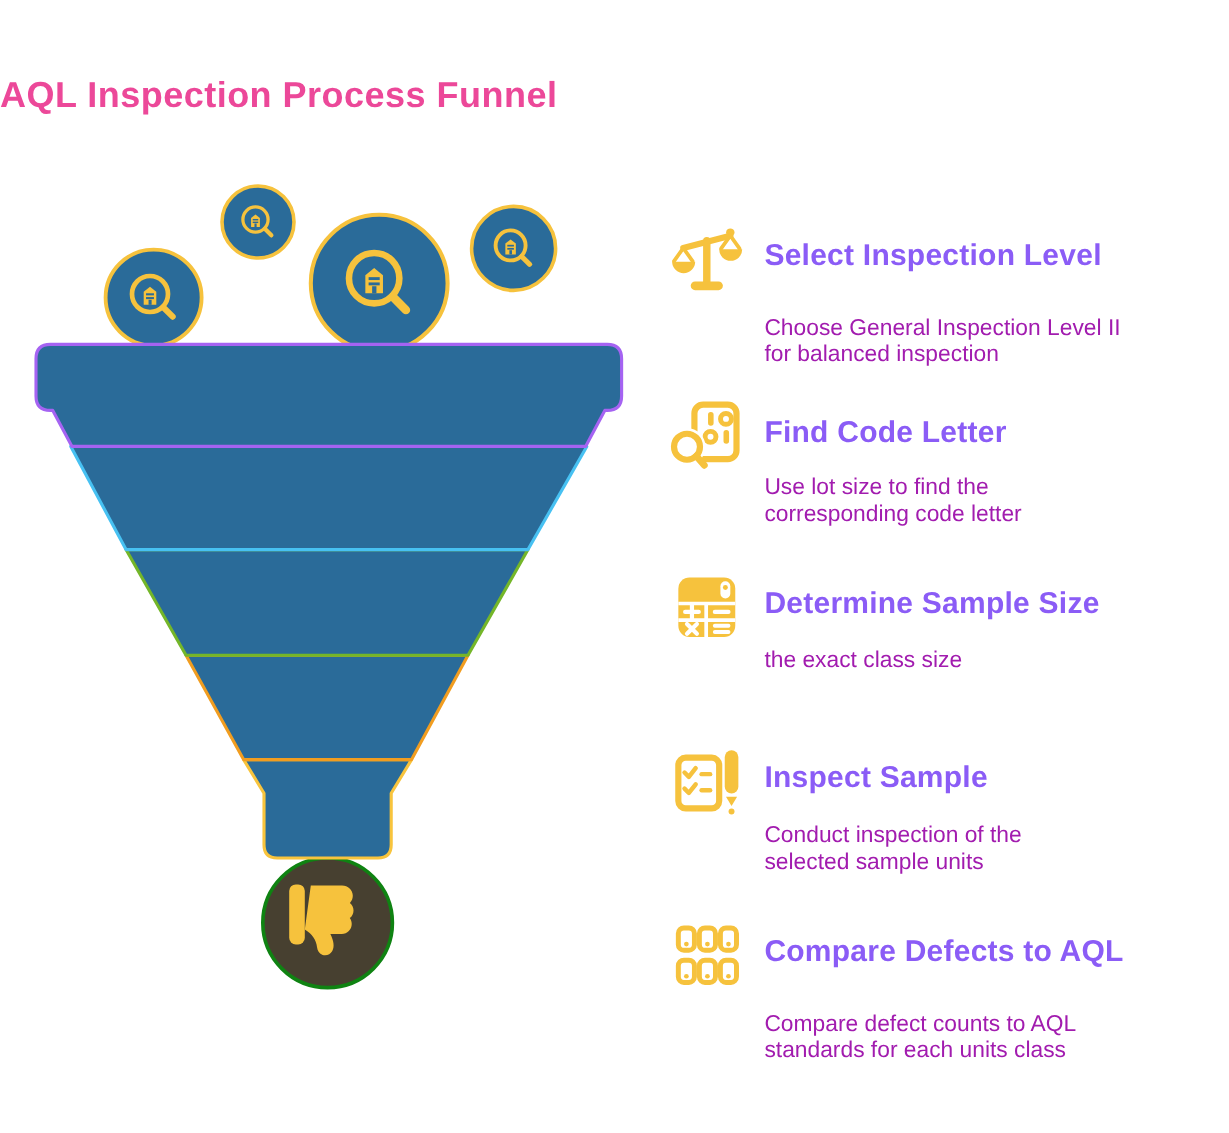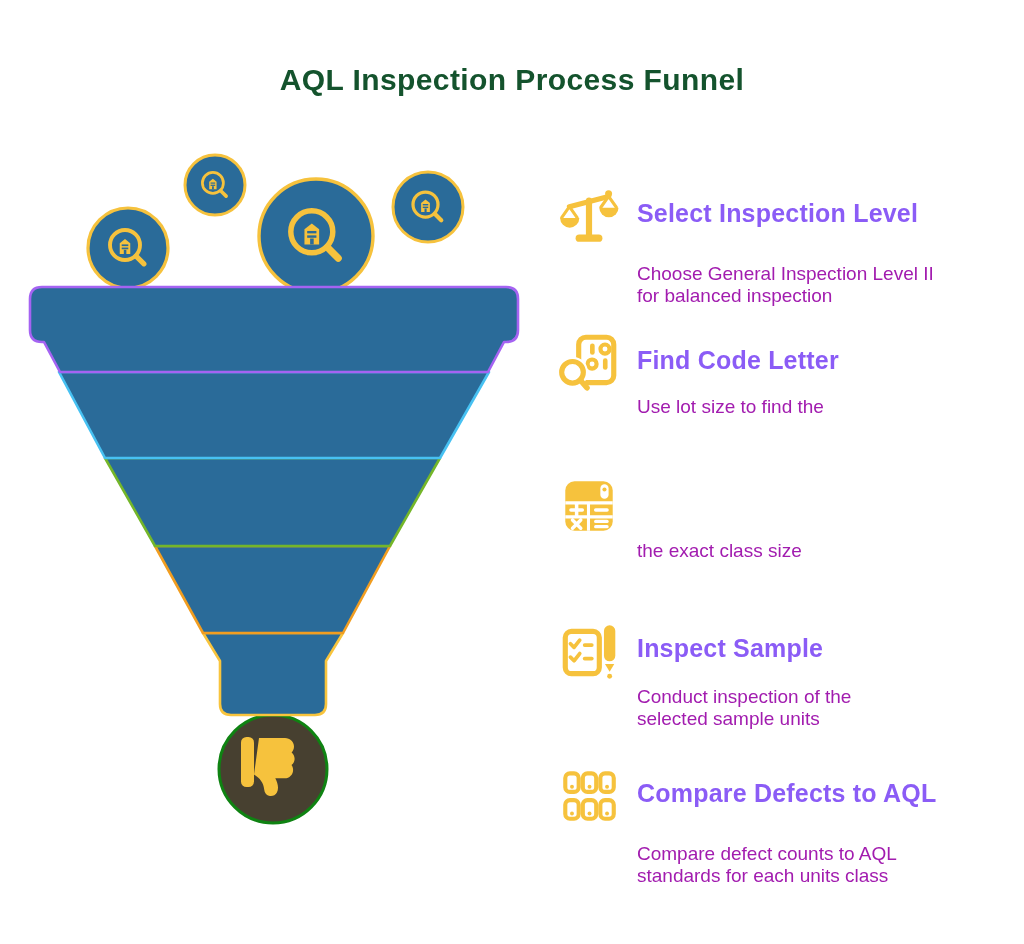--- a/index.html
+++ b/index.html
@@ -1,19 +1,19 @@
 <!DOCTYPE html>
 <html><head>
 <meta charset="utf-8">
 <style>
   html,body{margin:0;padding:0;background:#fff;}
   .canvas{position:relative;width:1024px;height:944px;background:#ffffff;overflow:hidden;
           font-family:"Liberation Sans",sans-serif;}
-  .title{position:absolute;top:63px;left:0;width:100%;text-align:center;
-         font-size:30px;font-weight:bold;color:#14532d;letter-spacing:.4px;}
+  .title{position:absolute;top:63px;left:0;width:100%;
+         font-size:30px;font-weight:bold;color:#ec4899;letter-spacing:.4px;}
   .funnel-svg{position:absolute;left:0;top:0;width:540px;height:944px;}
   .step{position:absolute;left:556px;width:468px;height:142px;}
   .step .icon{position:absolute;left:0;top:0;width:66px;height:66px;}
   .step .heading{position:absolute;left:81px;top:16px;font-size:25px;font-weight:bold;
                  color:#8b5cf6;white-space:nowrap;letter-spacing:.2px;}
   .step .desc{position:absolute;left:81px;font-size:19px;line-height:21.5px;color:#a21caf;
               white-space:nowrap;}
   .s1{top:183px}.s2{top:330px}.s3{top:473px}.s4{top:618px}.s5{top:763px}
   .s1 .desc{top:80px}.s2 .desc{top:66px}.s3 .desc{top:67px}.s4 .desc{top:68px}.s5 .desc{top:80px}
   .seg{fill:#2a6b99;stroke-width:2.6;stroke-linejoin:round;}
@@ -104,39 +104,41 @@
       <circle class="ico" cx="47.5" cy="18.5" r="4.4" stroke-width="4"></circle>
       <circle class="ico" cx="35" cy="33" r="4.4" stroke-width="4"></circle>
       <rect class="ico-fill" x="45.5" y="27.5" width="4.5" height="11" rx="2.2"></rect>
       <circle cx="16" cy="41" r="15" fill="#ffffff"></circle>
       <circle class="ico" cx="16" cy="41" r="10.5" stroke-width="5"></circle>
       <line class="ico" x1="23.5" y1="48.5" x2="30" y2="56" stroke-width="5.5"></line>
     </svg>
     <div class="heading">Find Code Letter</div>
     <div class="desc">
       <div>Use lot size to find the</div>
+      <div>corresponding code letter</div>
     </div>
   </div>
 
   <div class="step s3">
     <svg class="icon" viewBox="0 0 64 64">
       <rect class="ico-fill" x="9" y="8" width="46" height="48" rx="9"></rect>
       <line x1="9" y1="29" x2="55" y2="29" stroke="#ffffff" stroke-width="3"></line>
       <line x1="9" y1="42.5" x2="55" y2="42.5" stroke="#ffffff" stroke-width="3"></line>
       <line x1="31.5" y1="29" x2="31.5" y2="56" stroke="#ffffff" stroke-width="3"></line>
       <rect x="43" y="11" width="8" height="14" rx="4" fill="#ffffff"></rect>
       <circle cx="47" cy="16" r="2" fill="#f6c23d"></circle>
       <line x1="14.5" y1="35.8" x2="25.5" y2="35.8" stroke="#ffffff" stroke-width="3.4" stroke-linecap="round"></line>
       <line x1="20" y1="30.3" x2="20" y2="41.3" stroke="#ffffff" stroke-width="3.4" stroke-linecap="round"></line>
       <line x1="38.5" y1="35.8" x2="49.5" y2="35.8" stroke="#ffffff" stroke-width="3.4" stroke-linecap="round"></line>
       <line x1="16" y1="45.5" x2="24" y2="53.5" stroke="#ffffff" stroke-width="3.4" stroke-linecap="round"></line>
       <line x1="24" y1="45.5" x2="16" y2="53.5" stroke="#ffffff" stroke-width="3.4" stroke-linecap="round"></line>
       <line x1="38.5" y1="47" x2="49.5" y2="47" stroke="#ffffff" stroke-width="3.2" stroke-linecap="round"></line>
       <line x1="38.5" y1="52" x2="49.5" y2="52" stroke="#ffffff" stroke-width="3.2" stroke-linecap="round"></line>
     </svg>
+    <div class="heading">Determine Sample Size</div>
     <div class="desc">
       <div>the exact class size</div>
     </div>
   </div>
 
   <div class="step s4">
     <svg class="icon" viewBox="0 0 64 64">
       <rect class="ico" x="9" y="13" width="33" height="41" rx="6" stroke-width="5"></rect>
       <polyline class="ico" points="14,25 17.5,28.5 23,21.5" stroke-width="3.6"></polyline>
       <rect class="ico-fill" x="26" y="24.5" width="10.5" height="3.6" rx="1.8"></rect>

